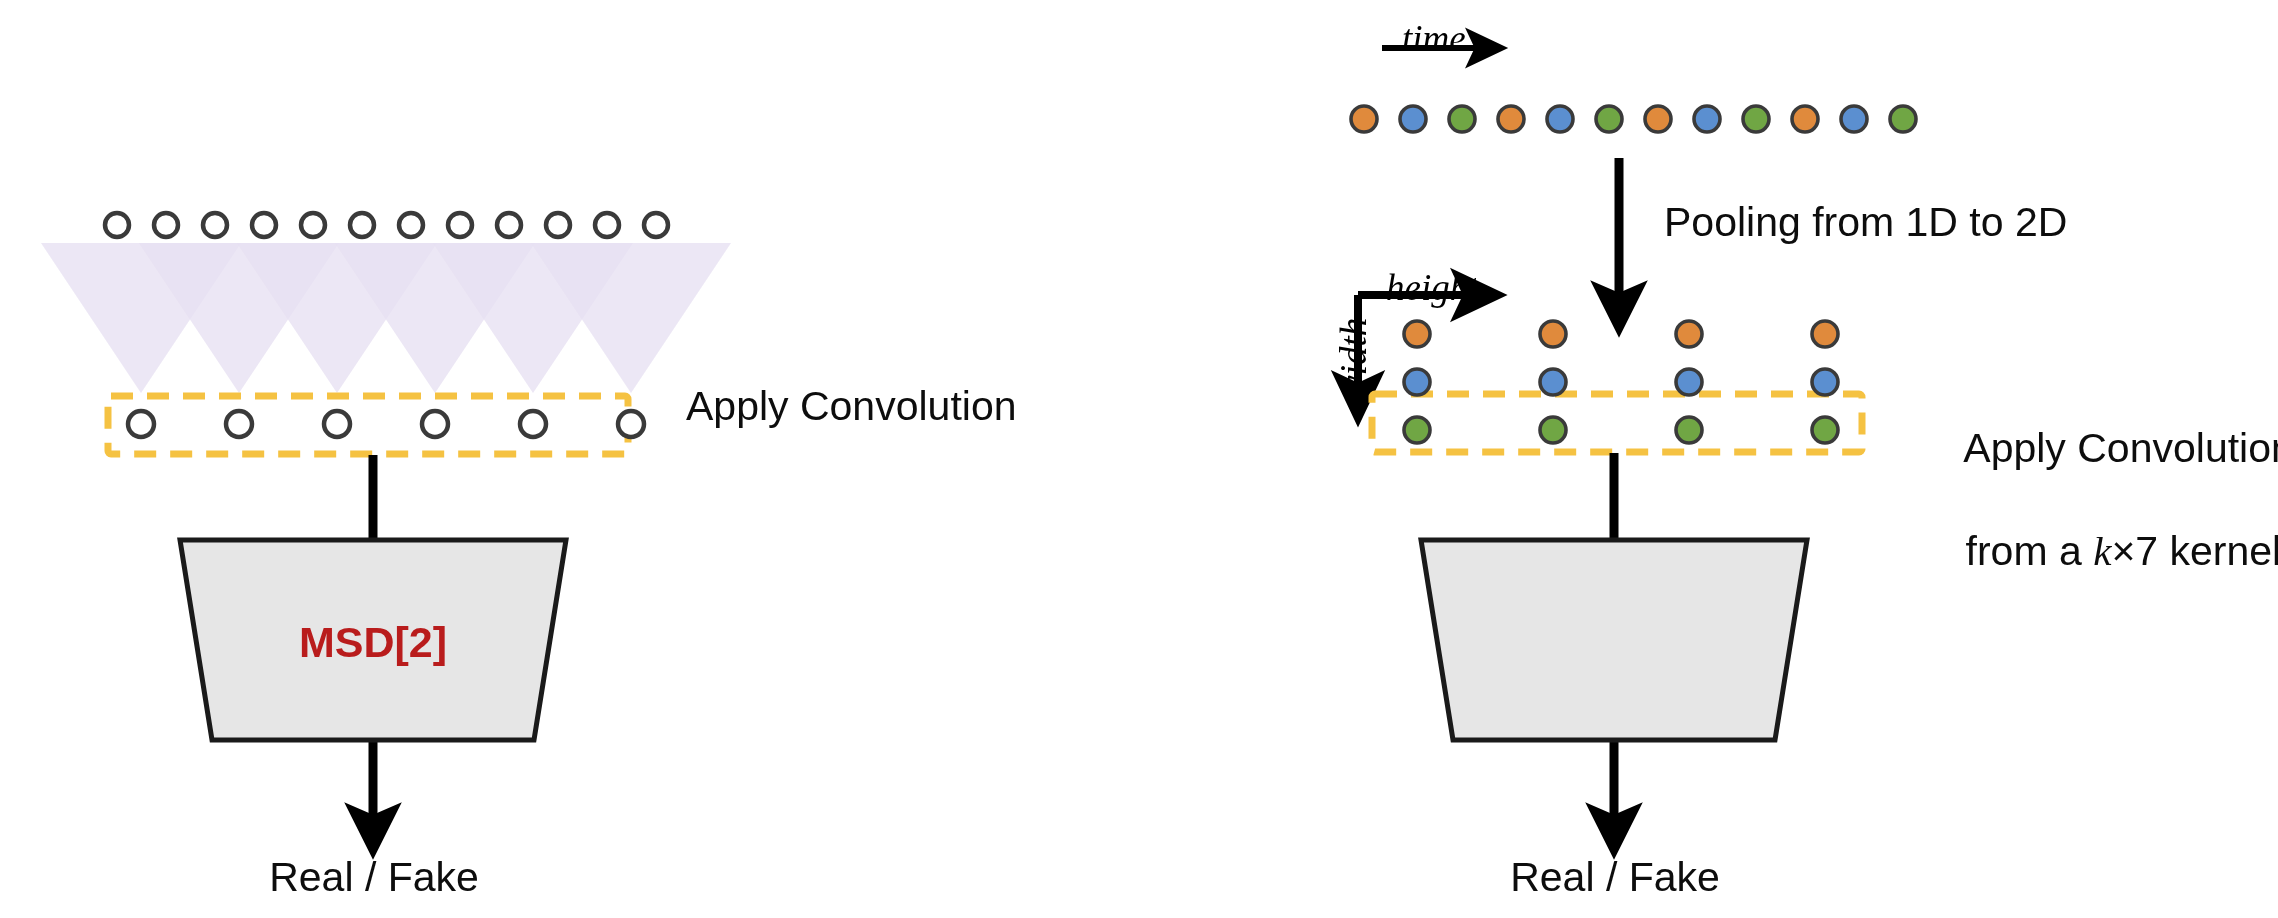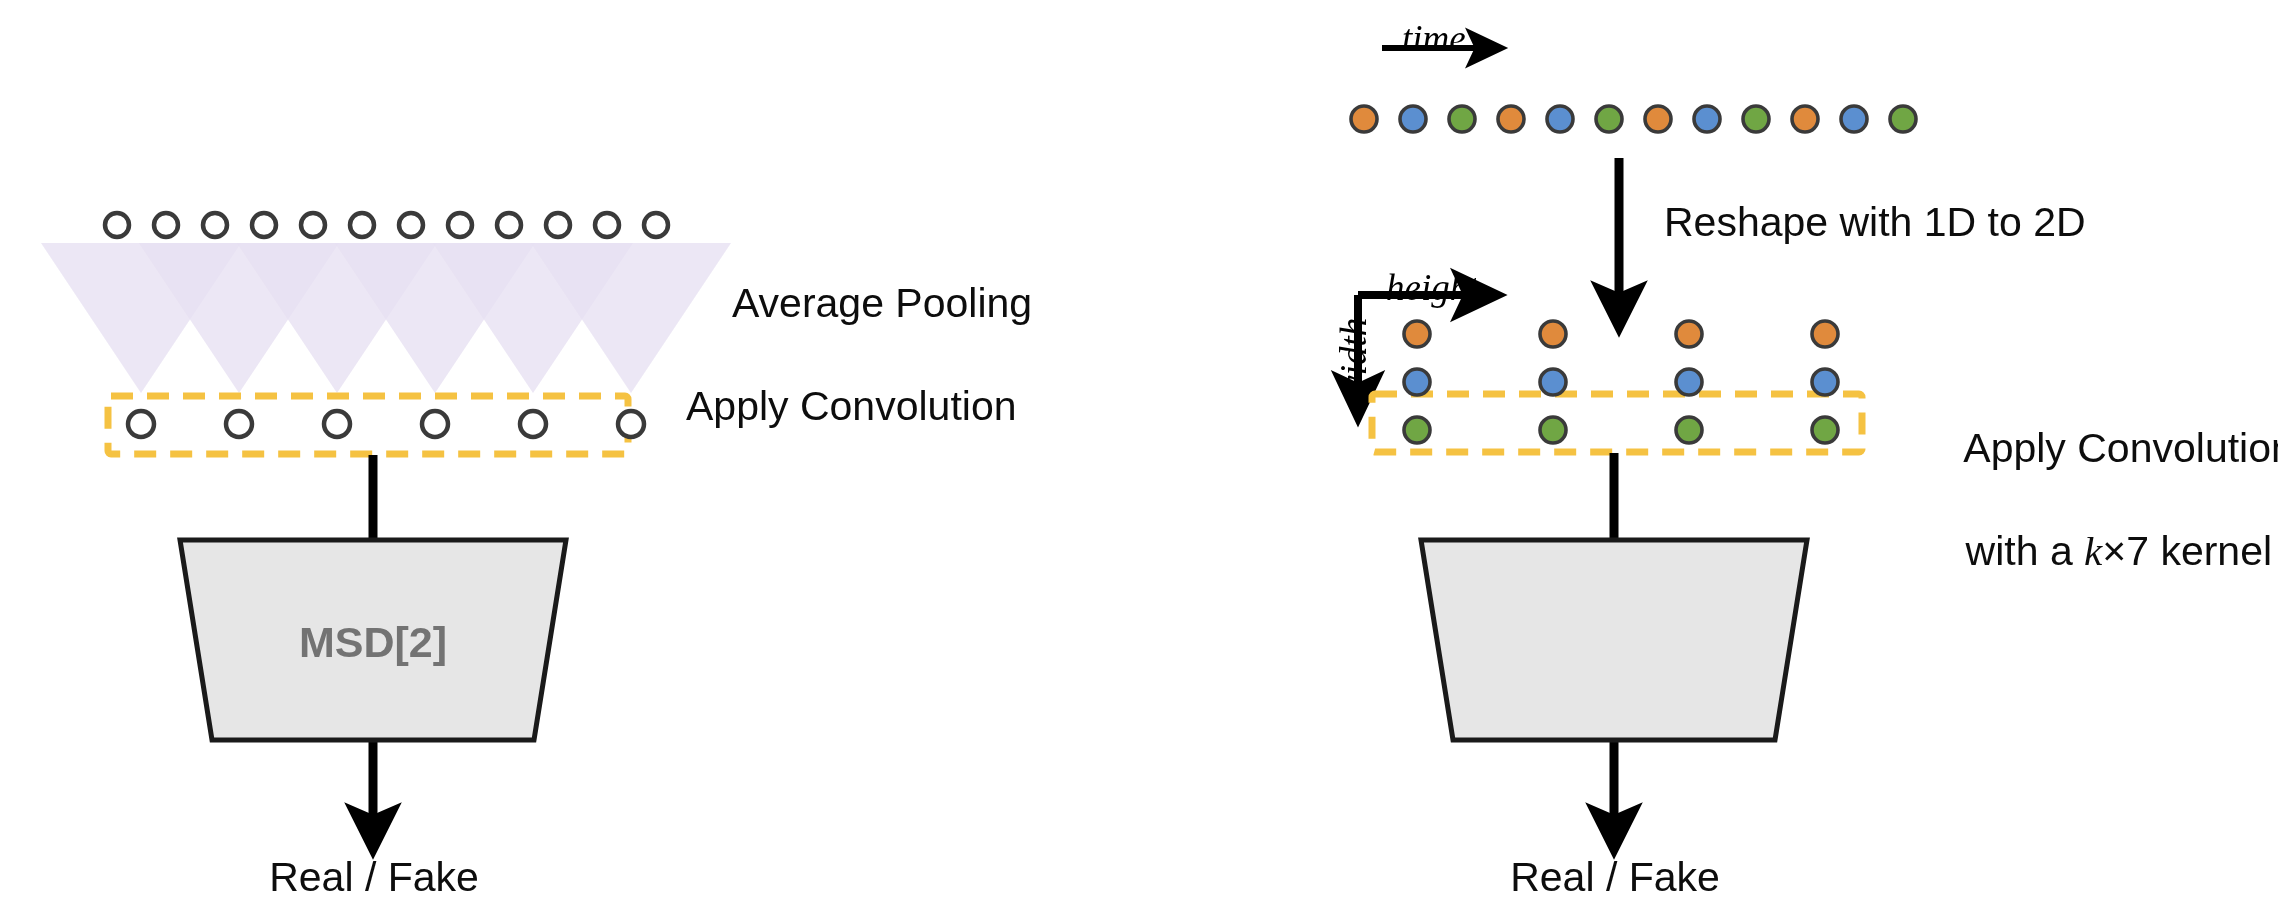--- a/index.html
+++ b/index.html
@@ -44,21 +44,21 @@
   }
   .ital-k {
     font-family: "Liberation Serif", serif;
     font-style: italic;
   }
   .block-text {
     position: absolute;
     font-family: "Liberation Sans", sans-serif;
     font-weight: bold;
     font-size: 43px;
-    color: #737373;
+    color: #b91c1c;
     text-align: center;
     white-space: pre;
   }
   .rot-width {
     position: absolute;
     font-family: "Liberation Serif", serif;
     font-style: italic;
     font-size: 37px;
     color: #000000;
     transform: rotate(-90deg);
@@ -165,37 +165,36 @@
       </g>
     <g id="right-arrows">
         <line x1="1614" y1="453" x2="1614" y2="540" stroke="#000000" stroke-width="9"></line>
         <line x1="1614" y1="740" x2="1614" y2="822" stroke="#000000" stroke-width="9" marker-end="url(#arrowhead)"></line>
       </g>
     <g id="right-block">
         <polygon points="1421,540 1807,540 1775,740 1453,740" fill="#E6E6E6" stroke="#1A1A1A" stroke-width="5" stroke-linejoin="miter"></polygon>
       </g>
   </svg>
 
-  <div class="lbl lbl-plain" style="left:732px; top:278px;">Average Pooling</div>
 
   <div class="lbl lbl-plain" style="left:686px; top:381px;">Apply Convolution</div>
 
   <div class="block-text" style="left:183px; top:618px; width:380px;">MSD[2]</div>
 
   <div class="lbl lbl-plain" style="left:249px; top:852px; width:250px; text-align:center;">Real / Fake</div>
 
   <div class="lbl lbl-italic-serif" style="left:1402px; top:16px;">time</div>
 
-  <div class="lbl lbl-plain" style="left:1664px; top:197px;">Reshape with 1D to 2D</div>
+  <div class="lbl lbl-plain" style="left:1664px; top:197px;">Pooling from 1D to 2D</div>
 
   <div class="lbl lbl-italic-serif" style="left:1386px; top:238px;margin-top:27px;">height</div>
 
   <div class="rot-width" style="left:1332px; top:400px;">width</div>
 
   <div class="lbl lbl-plain" style="left:1920px; top:372px;">
     <span>Apply Convolution</span><br>
-    <span>with a </span><span class="ital-k">k</span><span>×7 kernel</span>
+    <span>from a </span><span class="ital-k">k</span><span>×7 kernel</span>
   </div>
 
 
   <div class="lbl lbl-plain" style="left:1490px; top:852px; width:250px; text-align:center;">Real / Fake</div>
 
 </div>
 
 </body></html>

